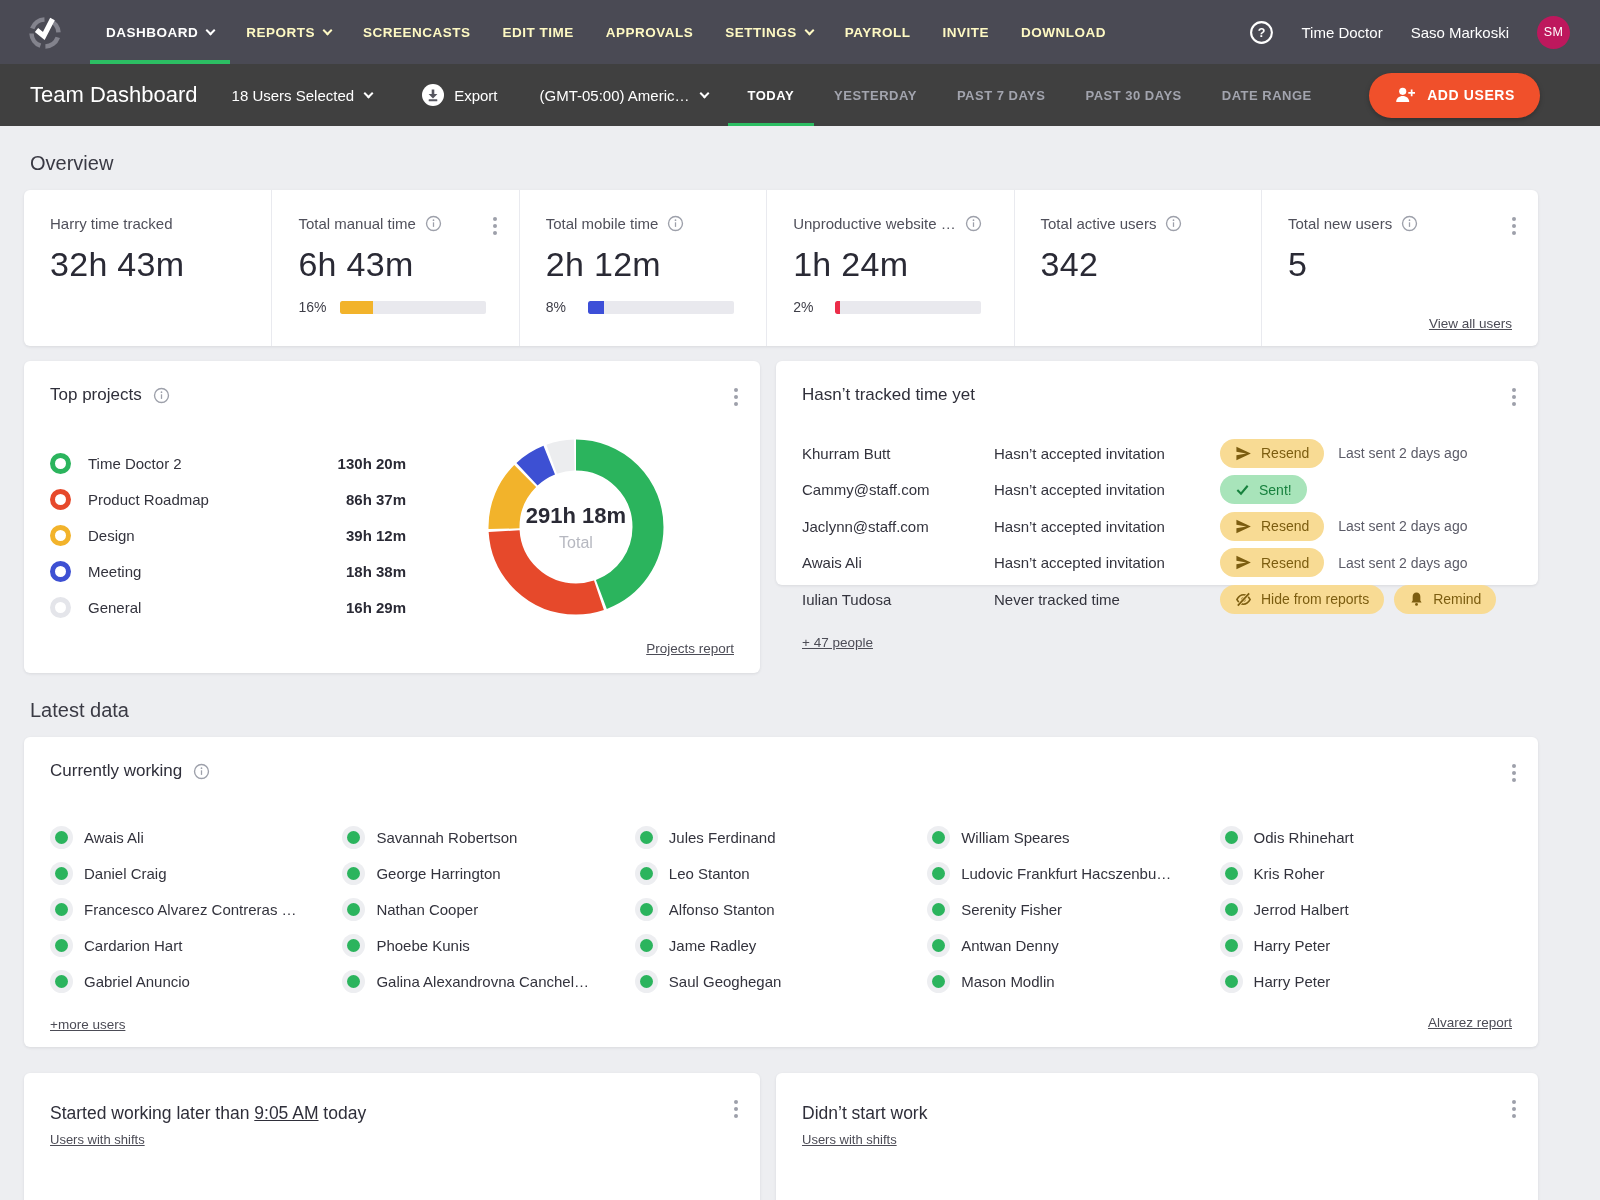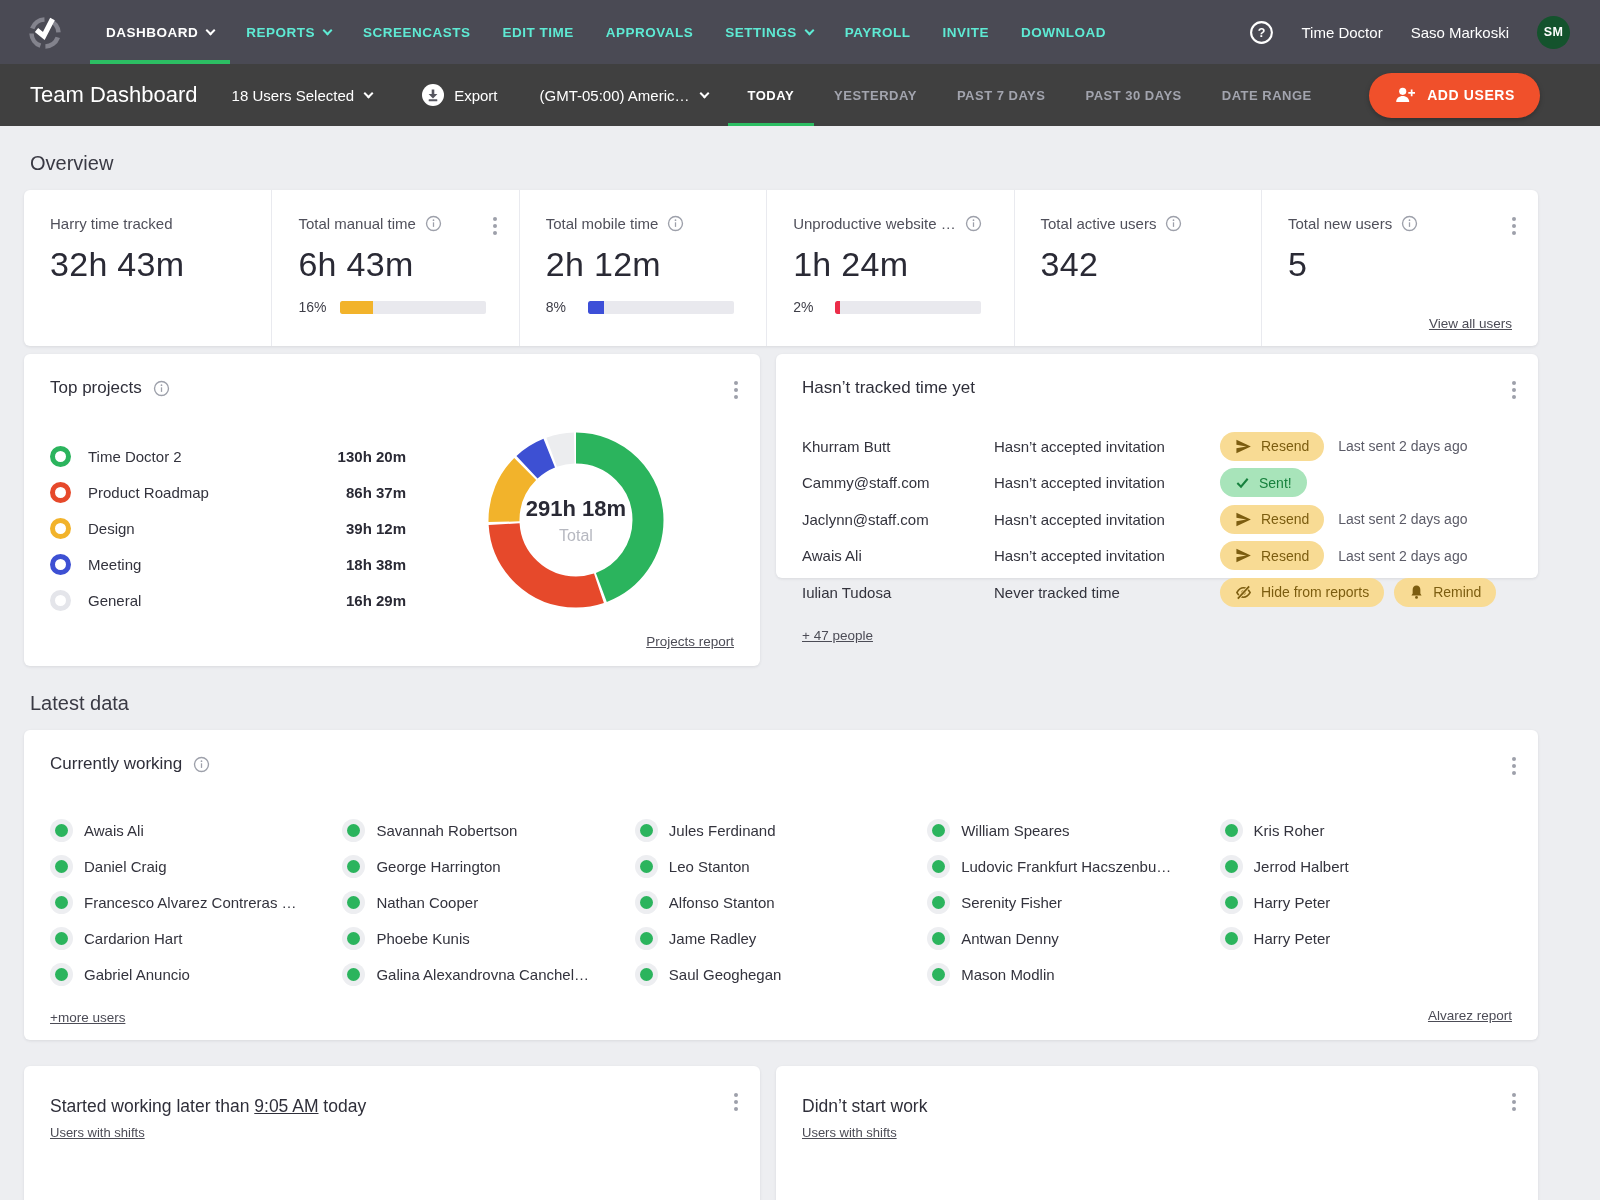--- a/index.html
+++ b/index.html
@@ -11,37 +11,37 @@
   a { cursor:pointer; }
   
   .topbar {
     height:64px; background:#4A4A54; display:flex; align-items:center;
     padding:0 30px 0 24px; position:relative;
   }
   .logo { width:42px; height:42px; flex:0 0 auto; display:flex; align-items:center; justify-content:center; }
   .nav-items { display:flex; height:64px; margin-left:24px; }
   .nav-item {
     display:flex; align-items:center; padding:0 16px; height:100%;
-    color:#5eead4; font-size:13.5px; font-weight:700; letter-spacing:.5px;
+    color:#fef9c3; font-size:13.5px; font-weight:700; letter-spacing:.5px;
     position:relative; cursor:pointer; white-space:nowrap;
   }
   .nav-item.active { color:#fff; }
   .nav-item.active::after {
     content:""; position:absolute; left:0; right:0; bottom:0; height:4px; background:#2CBE63;
   }
   .chev {
     width:7px; height:7px; border-right:2px solid currentColor; border-bottom:2px solid currentColor;
     display:inline-block; transform:rotate(45deg); margin-left:9px; margin-top:-4px; flex:0 0 auto;
   }
   .topbar-right { margin-left:auto; display:flex; align-items:center; gap:28px; }
   .help-icon { cursor:pointer; display:flex; }
   .topbar-text { color:#fff; font-size:15px; cursor:pointer; white-space:nowrap; }
   .avatar {
-    width:33px; height:33px; border-radius:50%; background:#14532d; color:#fff;
-    font-size:12.5px; font-weight:700; letter-spacing:.5px;
+    width:33px; height:33px; border-radius:50%; background:#be185d; color:#fff;
+    font-size:12.5px; font-weight:400; letter-spacing:.5px;
     display:flex; align-items:center; justify-content:center; cursor:pointer;
   }
   
   .subbar {
     height:62px; background:#404040; display:flex; align-items:center;
     padding-left:30px; position:relative;
   }
   .page-title { color:#fff; font-size:22px; font-weight:500; margin-right:34px; white-space:nowrap; }
   .subbar-ctl { display:flex; align-items:center; color:#fff; font-size:15px; cursor:pointer; white-space:nowrap; }
   .users-selected { margin-right:50px; }
@@ -74,21 +74,21 @@
   .stat-value { font-size:34px; color:#2A2A35; margin-top:13px; letter-spacing:.3px; white-space:nowrap; }
   .stat-progress { display:flex; align-items:center; gap:12px; margin-top:15px; }
   .stat-progress .pct { font-size:14px; color:#3E3E48; min-width:30px; }
   .track { width:146px; height:13px; background:#E9E9EE; border-radius:2px; overflow:hidden; display:inline-block; }
   .fill { display:block; height:100%; border-radius:2px 0 0 2px; }
   .link { font-size:13.5px; color:#4C4C56; text-decoration:underline; }
   .stat-link { position:absolute; right:26px; bottom:15px; }
   .kebab { position:absolute; top:25px; right:18px; display:flex; flex-direction:column; gap:3px; cursor:pointer; padding:2px 4px; }
   .kebab i { width:4px; height:4px; border-radius:50%; background:#9DA0AA; }
   
-  .cards-row { display:grid; grid-template-columns:736px 1fr; gap:16px; margin-top:8px; }
+  .cards-row { display:grid; grid-template-columns:736px 1fr; gap:16px; margin-top:15px; }
   .card { padding:24px 26px; position:relative; }
   .card-title-row { display:flex; align-items:center; gap:11px; }
   .card-title { font-size:17px; font-weight:500; color:#2F2F3A; }
   .card-link-br { position:absolute; right:26px; bottom:17px; }
   
   .projects-card { height:312px; }
   .projects-body { display:flex; margin-top:30px; }
   .legend { width:356px; margin-top:10px; }
   .legend-row { display:flex; align-items:center; height:36px; }
   .ring { width:21px; height:21px; border-radius:50%; border:5px solid #ccc; margin-right:17px; flex:0 0 auto; background:#fff; }
@@ -562,20 +562,24 @@
             <span class="cw-name">Antwan Denny</span>
           </div>
           <div class="cw-item">
             <span class="dot"></span>
             <span class="cw-name">Mason Modlin</span>
           </div>
         </div>
         <div>
           <div class="cw-item">
             <span class="dot"></span>
+            <span class="cw-name">Odis Rhinehart</span>
+          </div>
+          <div class="cw-item">
+            <span class="dot"></span>
             <span class="cw-name">Kris Roher</span>
           </div>
           <div class="cw-item">
             <span class="dot"></span>
             <span class="cw-name">Jerrod Halbert</span>
           </div>
           <div class="cw-item">
             <span class="dot"></span>
             <span class="cw-name">Harry Peter</span>
           </div>

